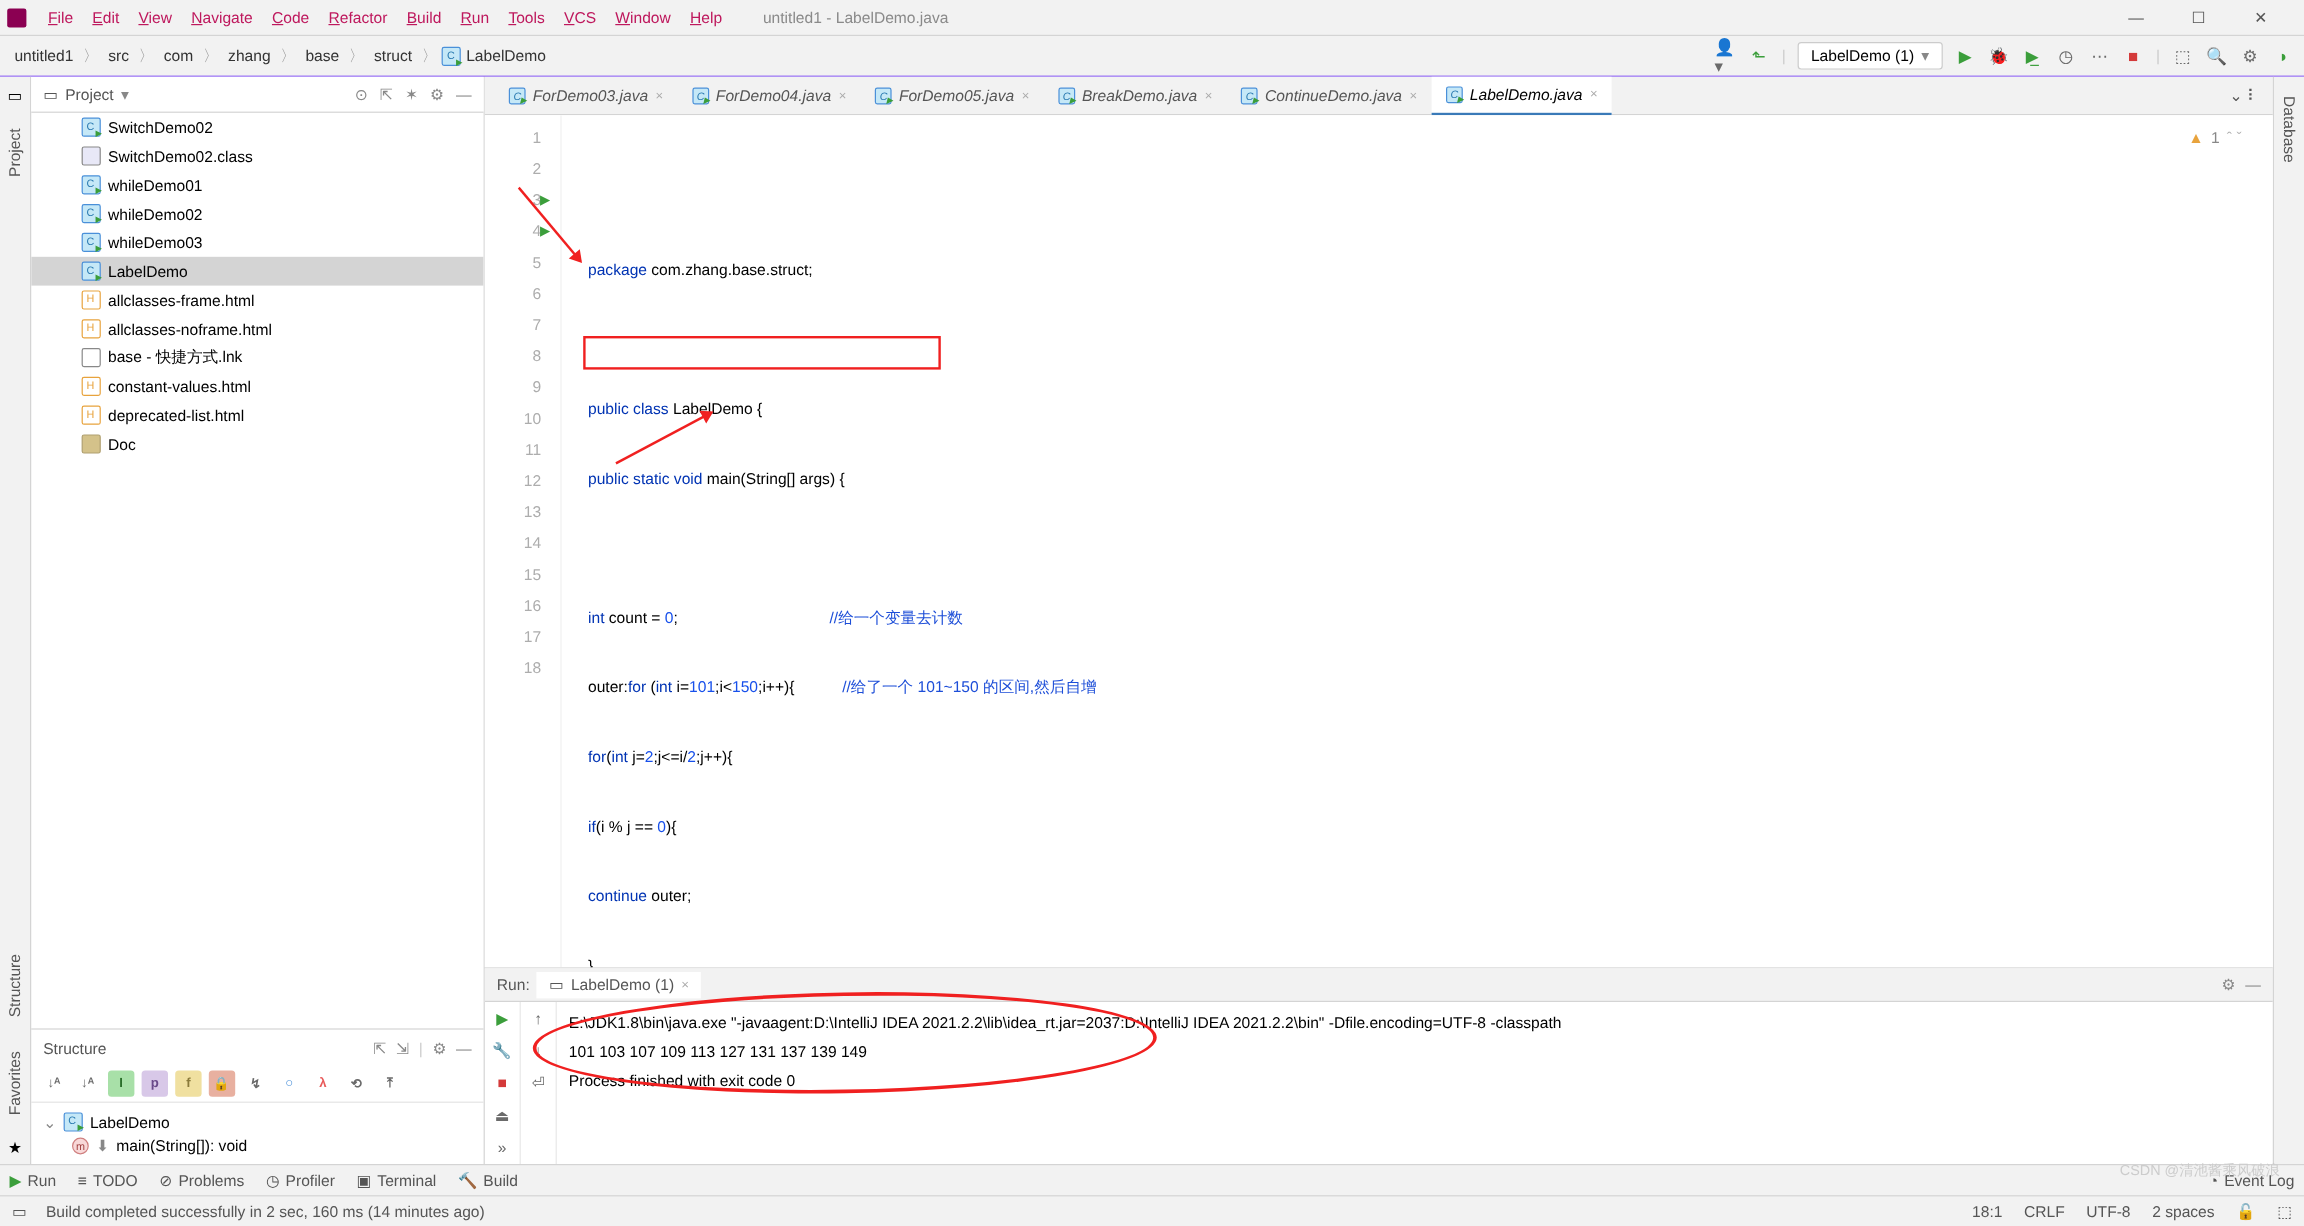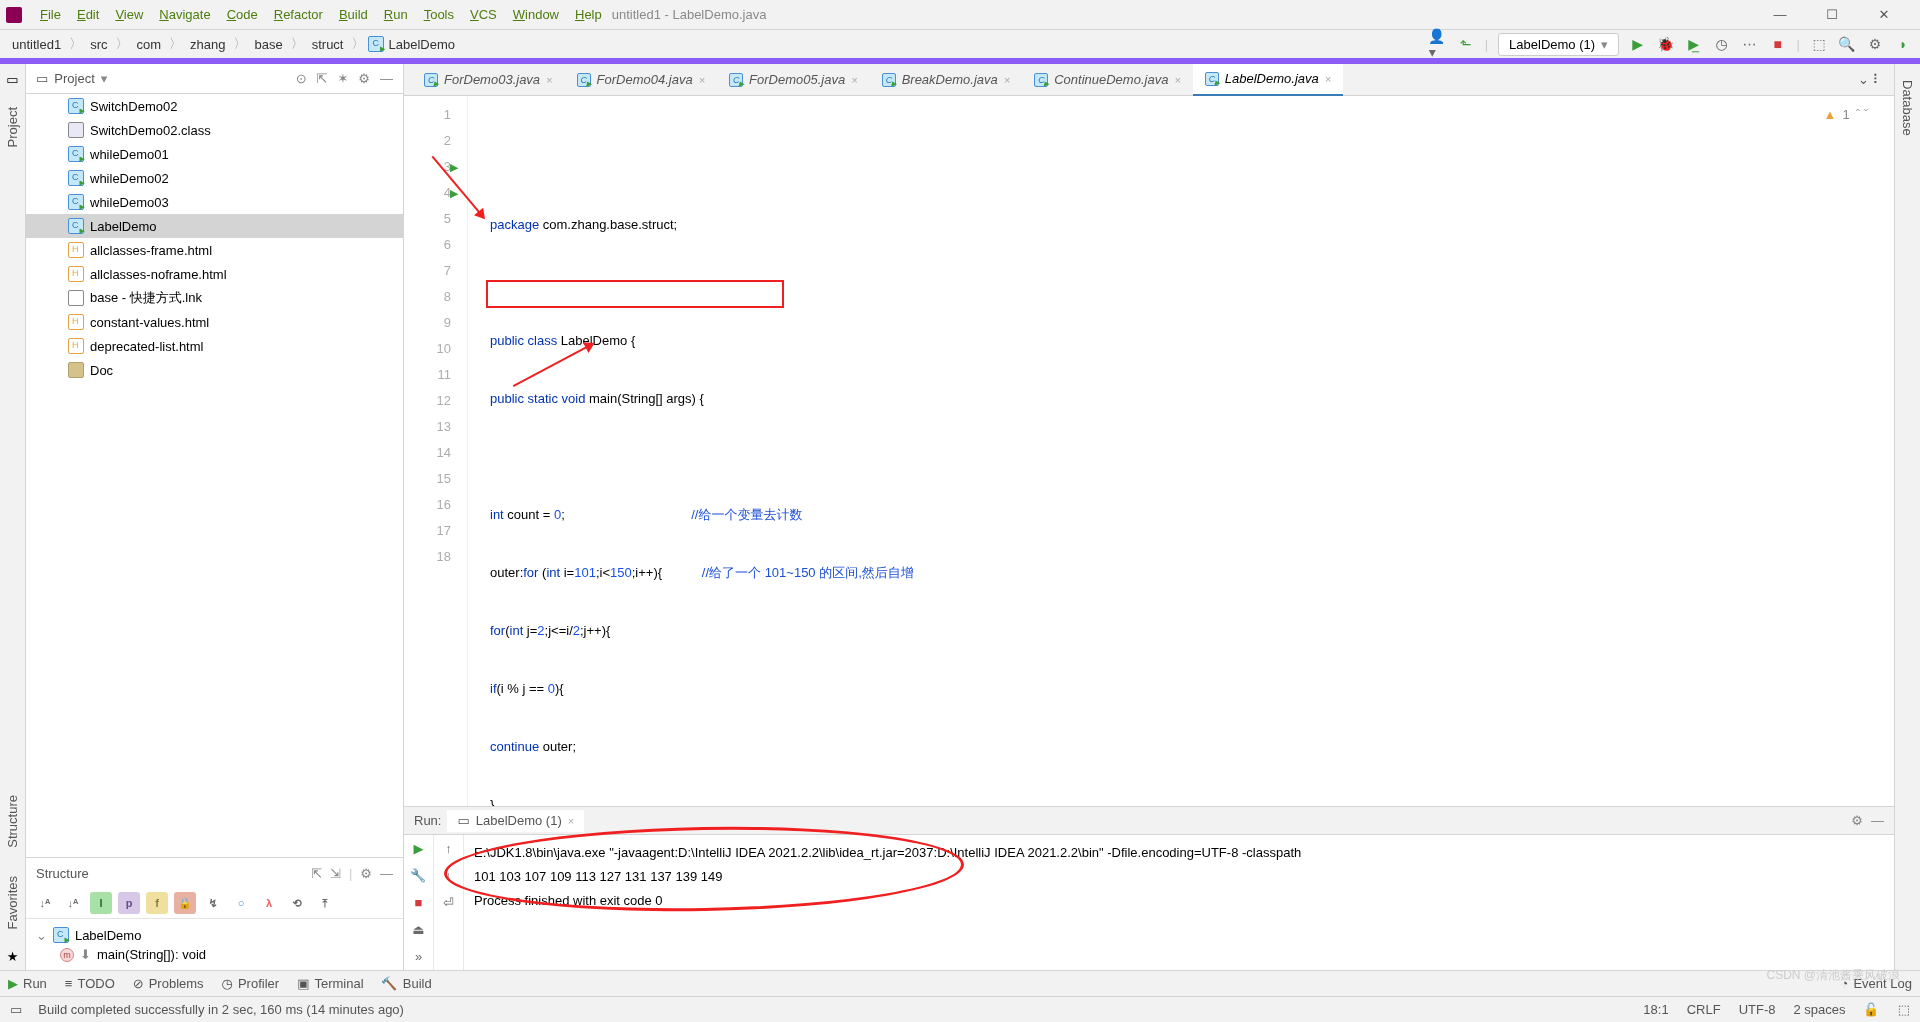--- a/index.html
+++ b/index.html
@@ -2,28 +2,28 @@
 <html><head>
 <meta charset="utf-8">
 <style>
 * { margin:0; padding:0; box-sizing:border-box; font-family:"Segoe UI",Arial,sans-serif; font-size:13px; }
 body { background:#fff; color:#000; overflow:hidden; }
 .window { display:flex; flex-direction:column; width:1920px; height:1022px; transform-origin:0 0; }
 
 
 .menubar { display:flex; align-items:center; height:30px; background:#f2f2f2; border-bottom:1px solid #d4d4d4; padding:0 6px; gap:2px; }
 .app-icon { width:16px; height:16px; background:#8b0052; border-radius:2px; margin-right:8px; }
-.menu-item { padding:4px 8px; cursor:default; color:#4d7c0f; }
+.menu-item { padding:4px 8px; cursor:default; color:#be185d; }
 .menu-item u { text-decoration:underline; }
-.title-text { color:#8a8a8a; }
+.title-text { margin-left:24px; color:#8a8a8a; }
 .win-controls { margin-left:auto; display:flex; gap:24px; padding-right:16px; color:#555; }
 .win-btn { width:28px; text-align:center; cursor:default; }
 
 
-.navbar { display:flex; height:34px; background:#f2f2f2; border-bottom:6px solid #8b5cf6; padding:0 8px; }
+.navbar { display:flex; height:34px; background:#f2f2f2; border-bottom:1px solid #8b5cf6; padding:0 8px; }
 .breadcrumb { display:flex; align-items:center; gap:4px; color:#333; }
 .crumb { padding:2px 4px; }
 .crumb-sep { color:#999; }
 .crumb-file { display:flex; align-items:center; gap:4px; }
 .nav-right { margin-left:auto; display:flex; align-items:center; gap:10px; }
 .run-config { display:flex; align-items:center; gap:6px; border:1px solid #ccc; background:#fff; padding:3px 10px; border-radius:3px; }
 .nav-icon { width:18px; height:18px; display:flex; align-items:center; justify-content:center; font-size:14px; }
 .green { color:#3b9e3b; }
 .red { color:#d43a3a; }
 .gray { color:#6a6a6a; }

